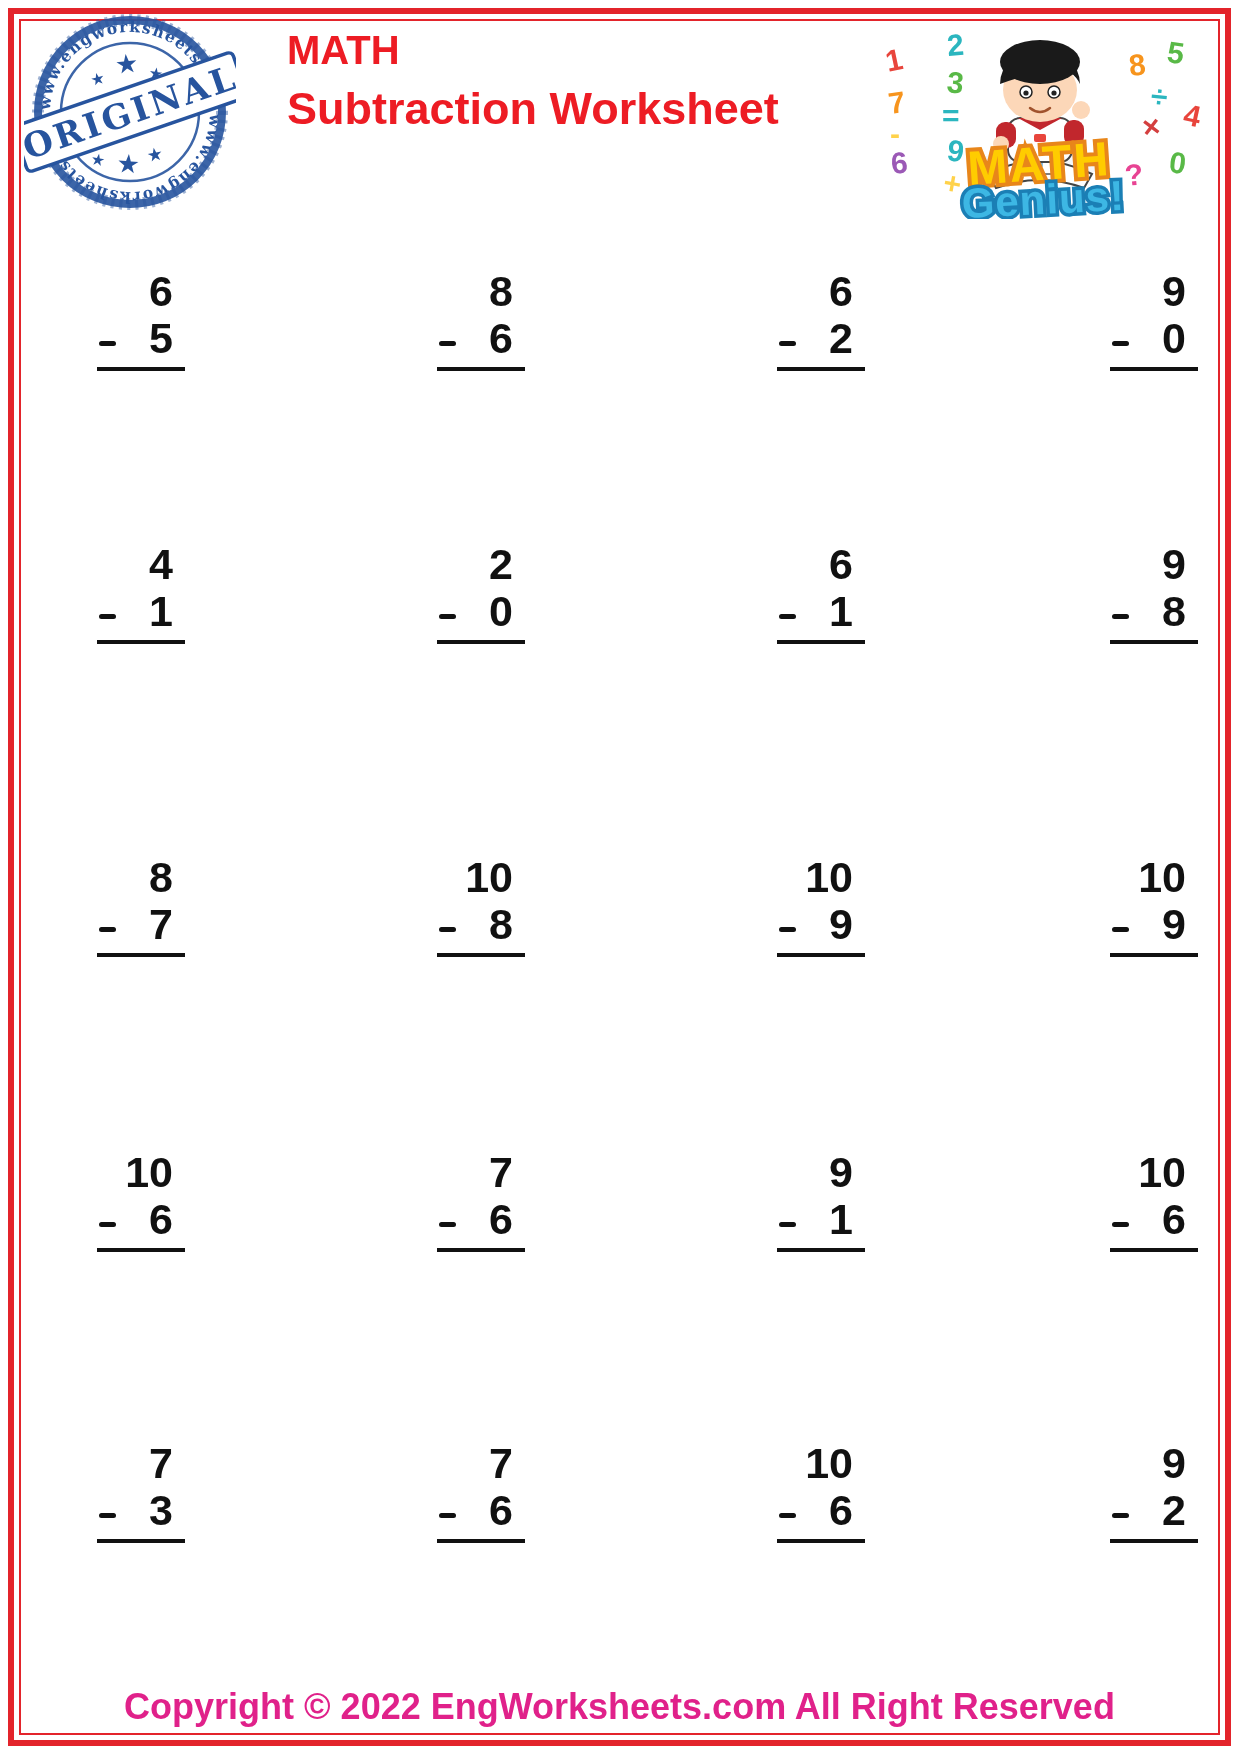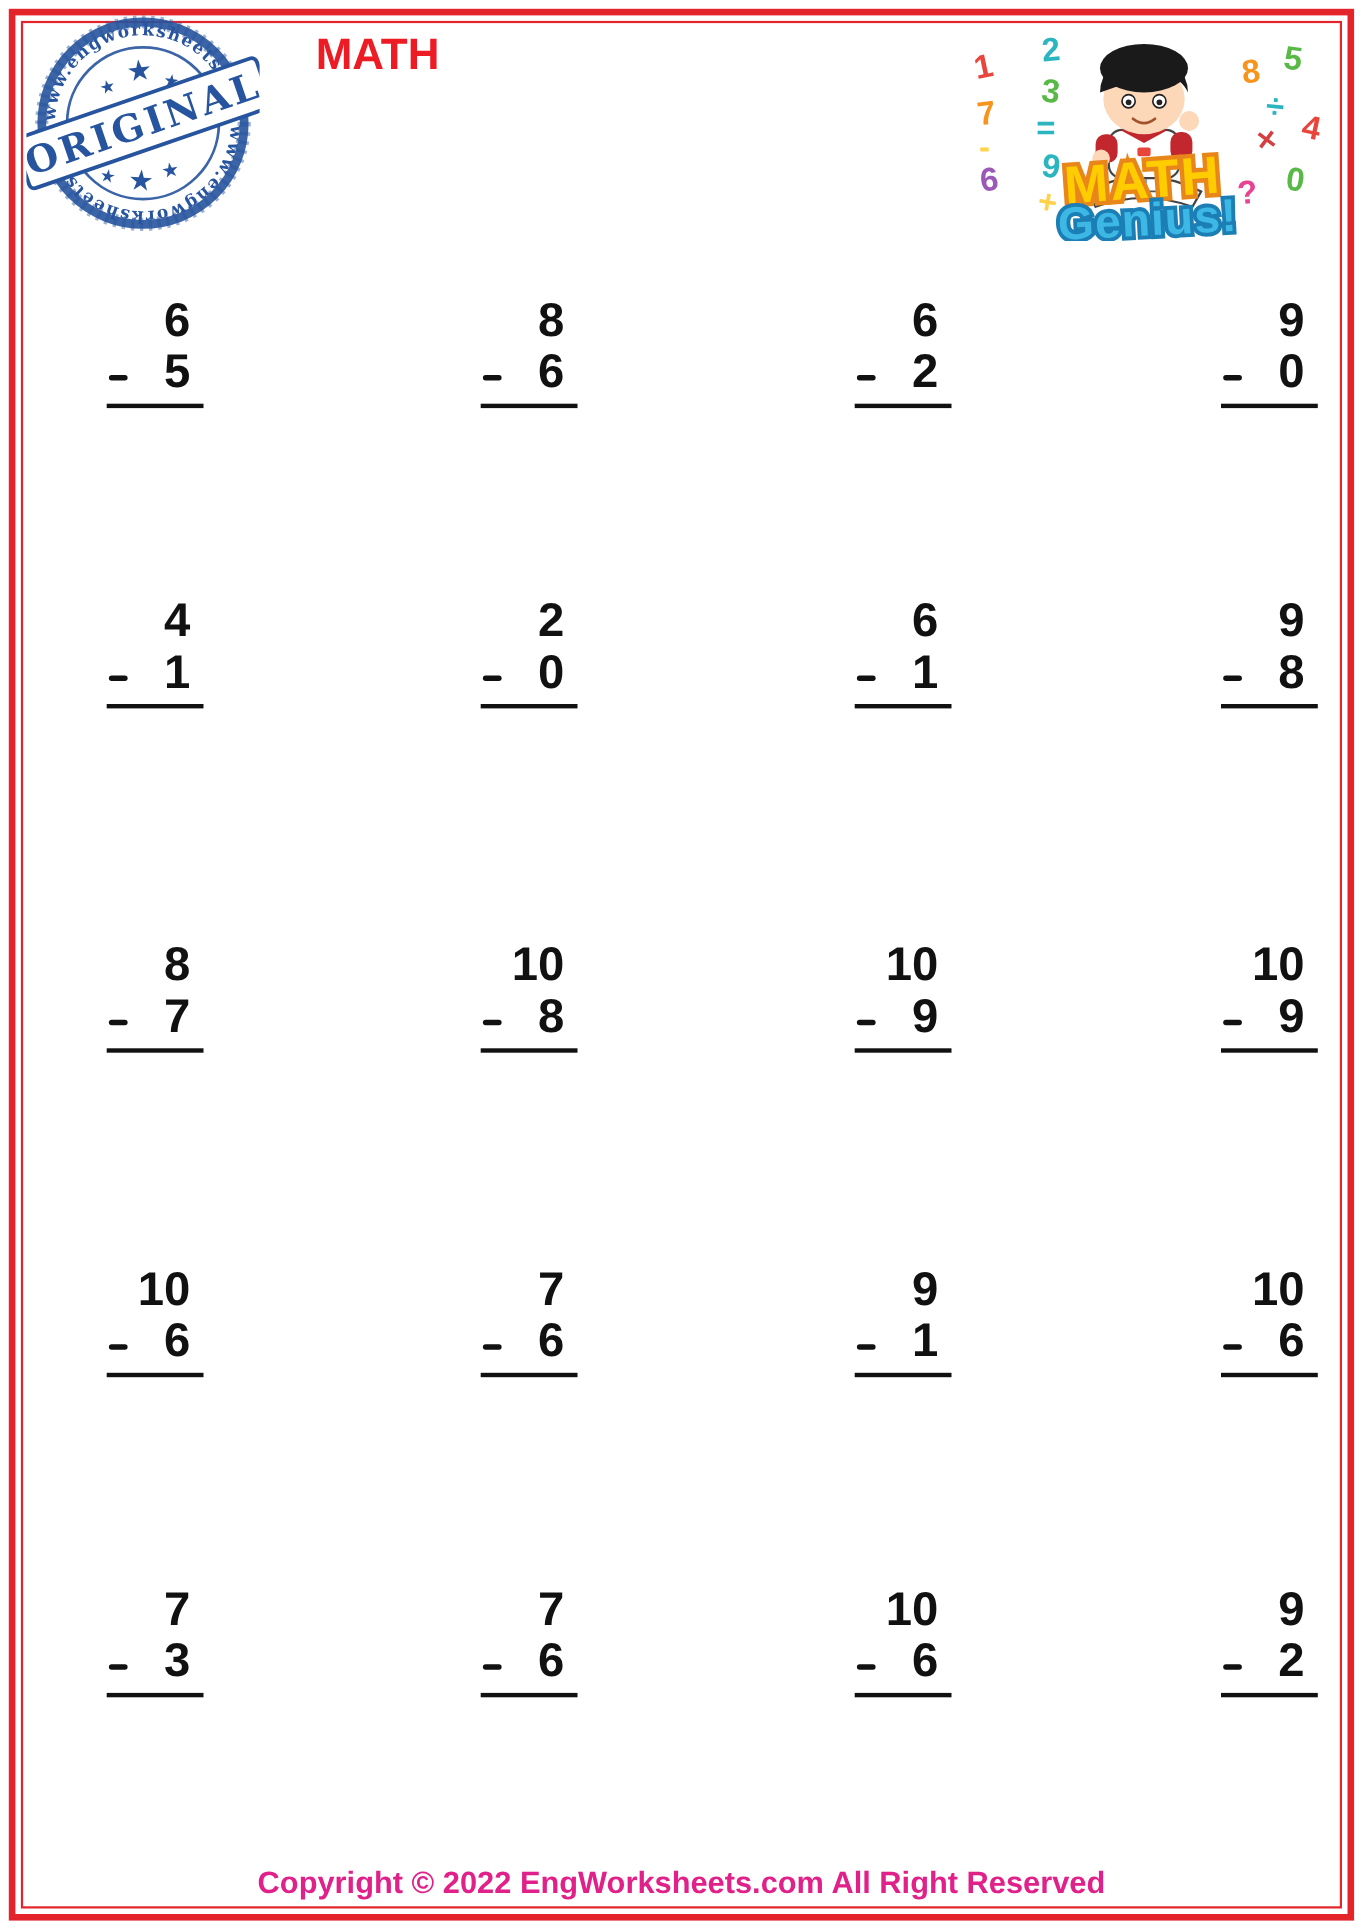--- a/index.html
+++ b/index.html
@@ -27,21 +27,21 @@
              text-align:right; padding-right:12px; }
   .sub-line { width:88px; margin-left:auto; margin-top:2px;
               display:flex; justify-content:space-between; align-items:flex-end;
               border-bottom:4px solid #111; padding:0 12px 7px 2px; box-sizing:border-box; }
   .minus { width:17px; height:5px; background:#111; border-radius:2.5px; margin-bottom:14px; }
   .subtrahend { font-size:43px; font-weight:700; line-height:1; color:#111; }
   .answer-space { height:46px; }
 
   
   .footer { position:absolute; left:0; right:0; bottom:26px; text-align:center;
-            color:#e0218a; font-size:28px; font-weight:700; }
+            color:#e0218a; font-size:36px; font-weight:700; }
 </style>
 </head>
 <body>
 
 <div class="sheet">
   <div class="border-outer"></div>
   <div class="border-inner"></div>
 
   <div class="stamp">
     <svg width="212" height="200" viewBox="0 0 212 200">
@@ -72,20 +72,21 @@
       </g>
       <g transform="rotate(-19 106 100)">
         <rect x="-10" y="76" width="232" height="48" rx="5" fill="#ffffff" stroke="#27549e" stroke-width="3.5"></rect>
         <text x="106" y="112" text-anchor="middle" font-family="DejaVu Serif, serif" font-size="34" font-weight="bold" fill="#27549e" letter-spacing="3">ORIGINAL</text>
       </g>
     </svg>
   </div>
 
   <div class="titles">
     <div class="title-math">MATH</div>
+    <div class="title-sub">Subtraction Worksheet</div>
   </div>
 
   <div class="logo">
     <svg width="345" height="205" viewBox="0 0 345 205">
       <g font-family="Liberation Sans, sans-serif" font-weight="bold" font-size="30">
         <text x="20" y="58" fill="#e8453c" transform="rotate(-12 20 58)">1</text>
         <text x="80" y="42" fill="#2bb6bf" transform="rotate(-5 80 42)">2</text>
         <text x="78" y="78" fill="#59b947" transform="rotate(6 78 78)">3</text>
         <text x="22" y="100" fill="#f7941d" transform="rotate(-8 22 100)">7</text>
         <text x="74" y="112" fill="#2bb6bf">=</text>

